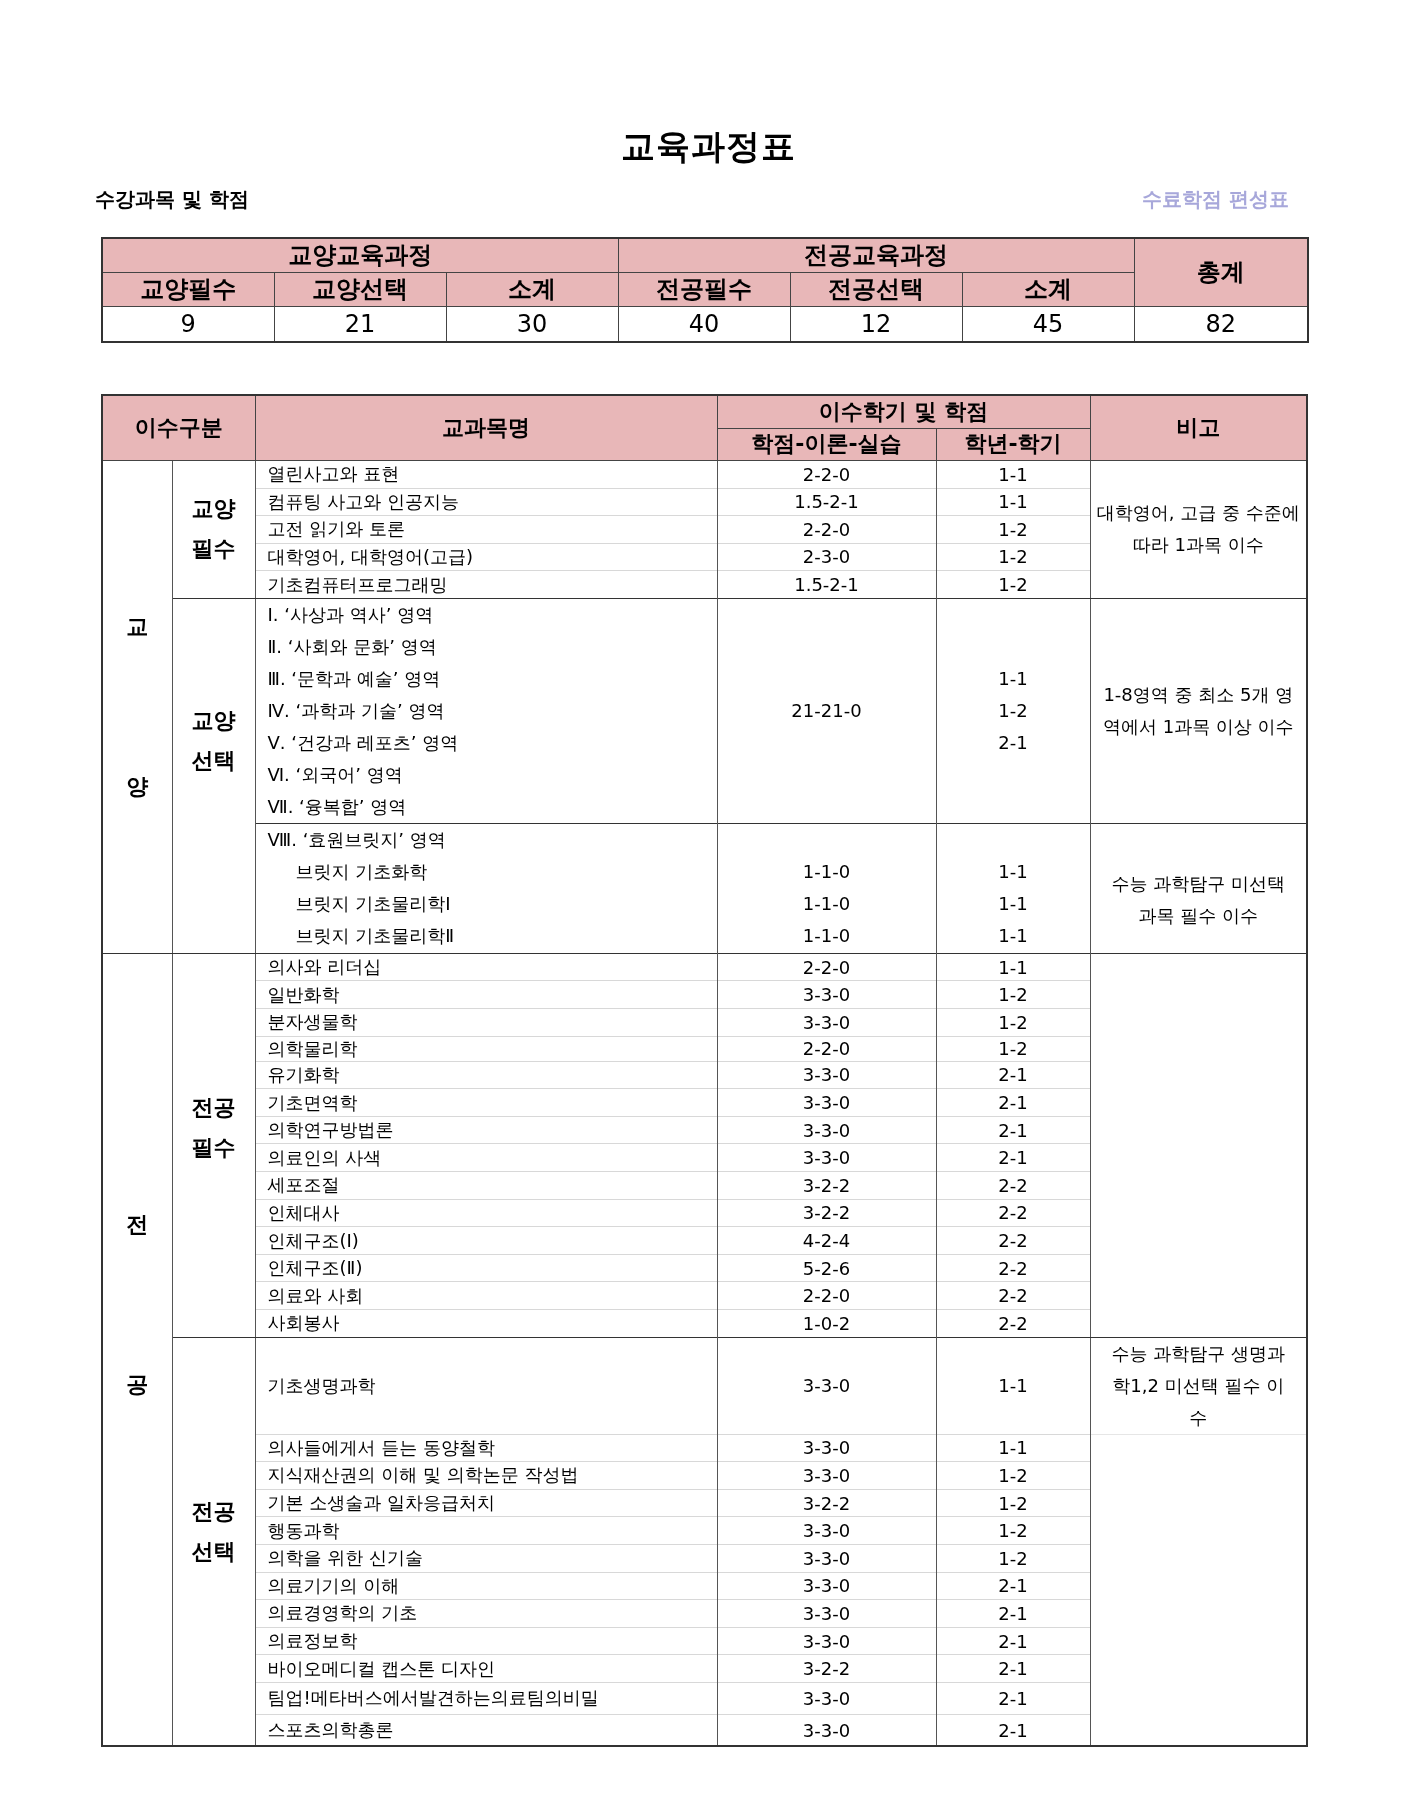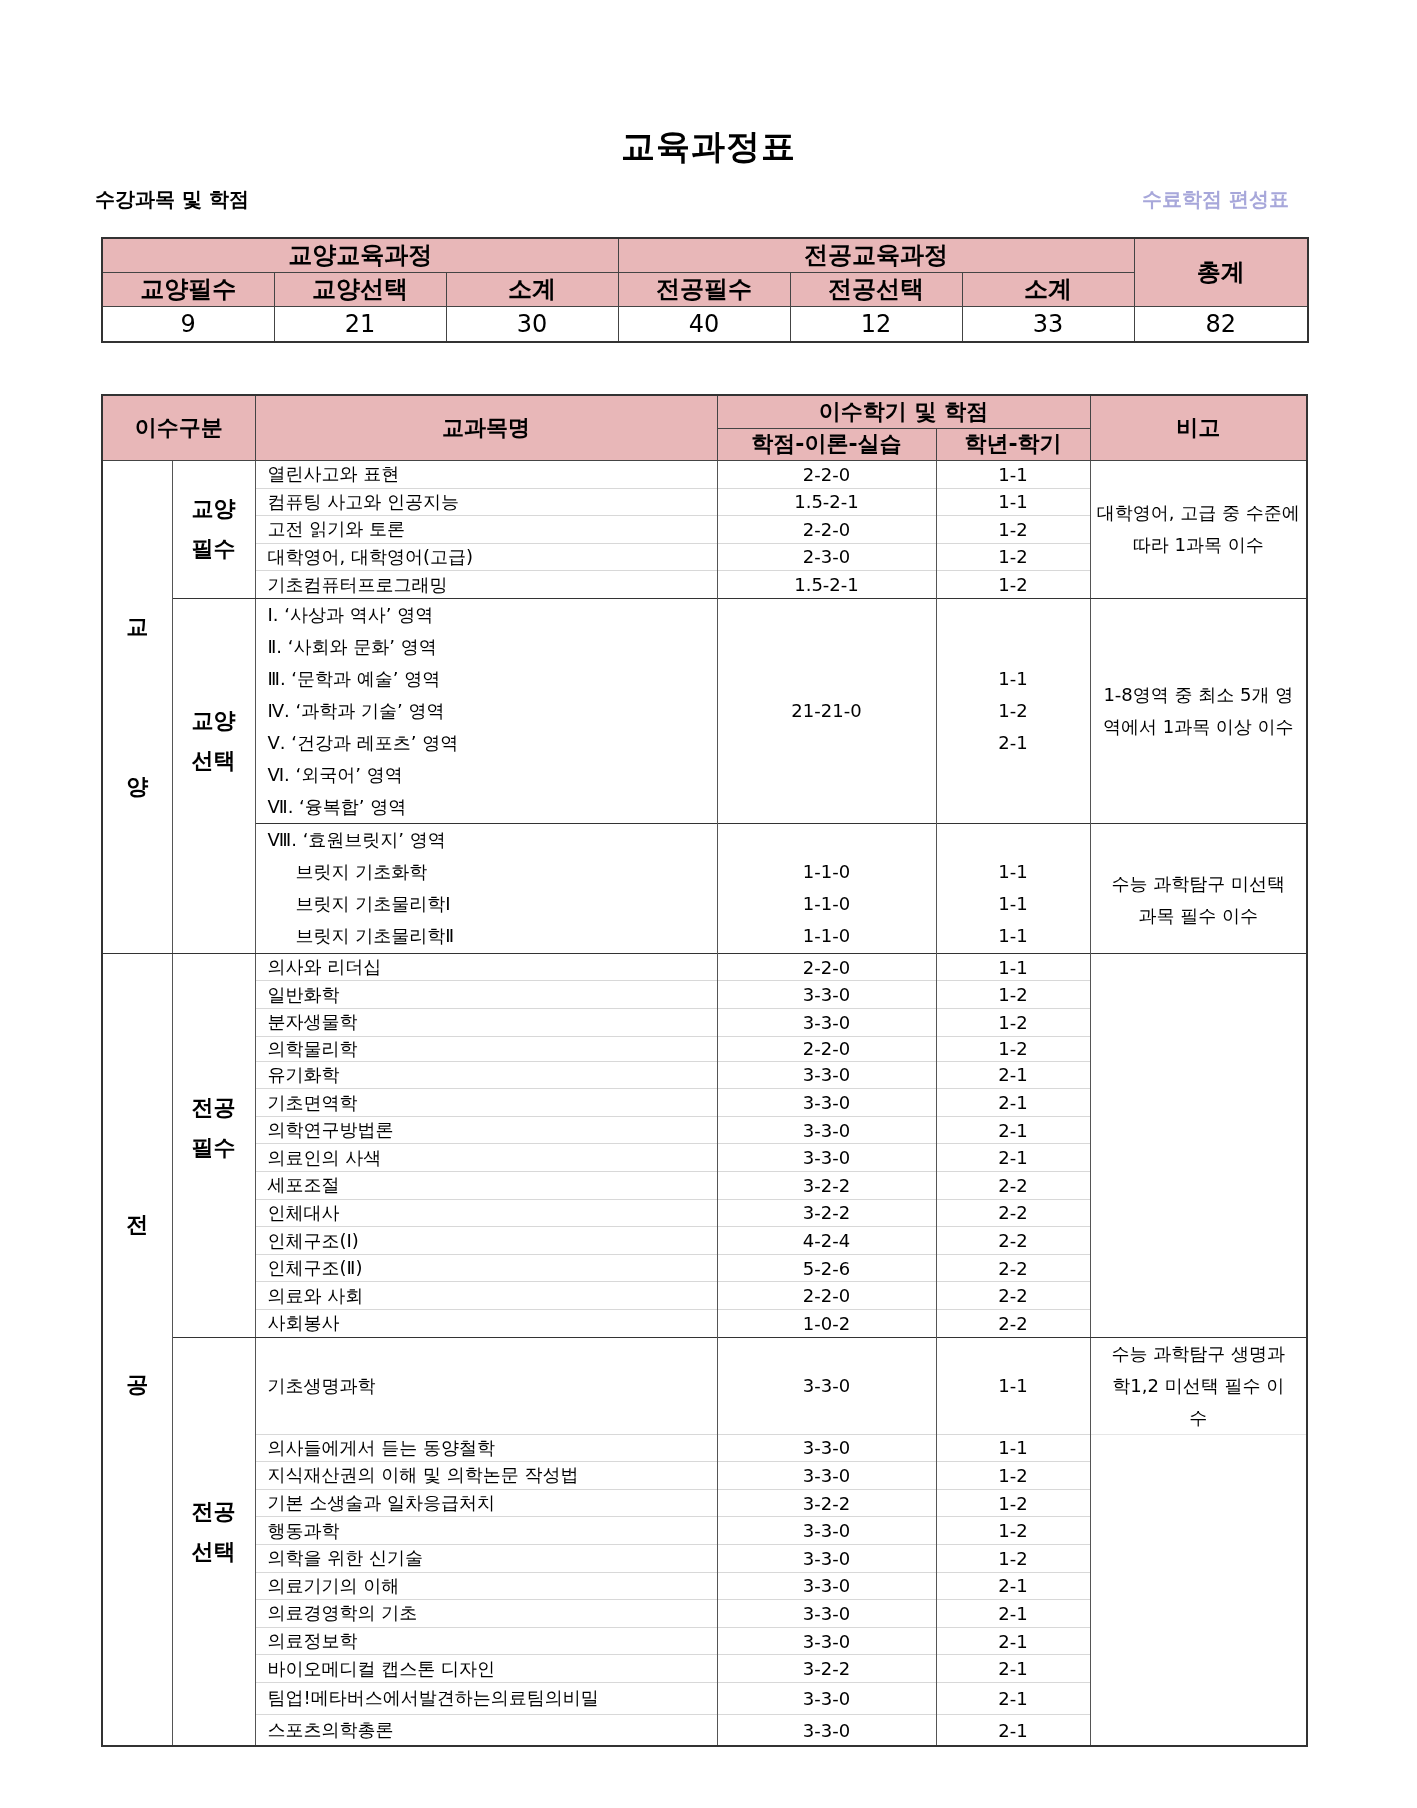--- a/index.html
+++ b/index.html
@@ -61,21 +61,21 @@
     <th>전공필수</th>
     <th>전공선택</th>
     <th>소계</th>
   </tr>
   <tr>
     <td>9</td>
     <td>21</td>
     <td>30</td>
     <td>40</td>
     <td>12</td>
-    <td>33</td>
+    <td>45</td>
     <td>82</td>
   </tr>
 </tbody>
   </table>
 
 <table class="main" id="main-table">
   <colgroup>
     <col style="width:70px">
       <col style="width:83px">
       <col style="width:462px">

